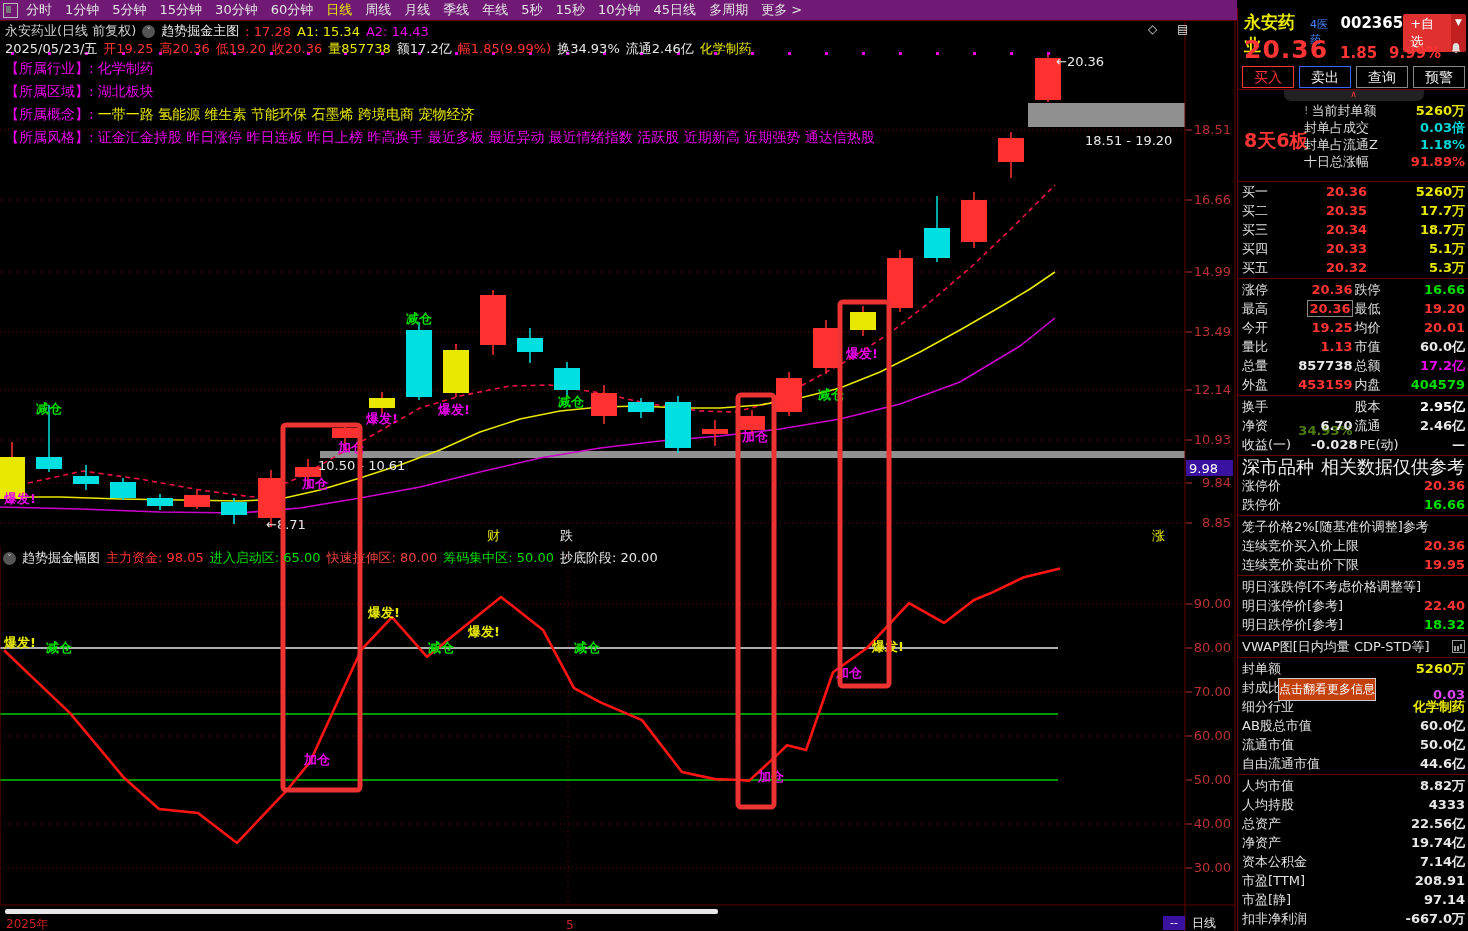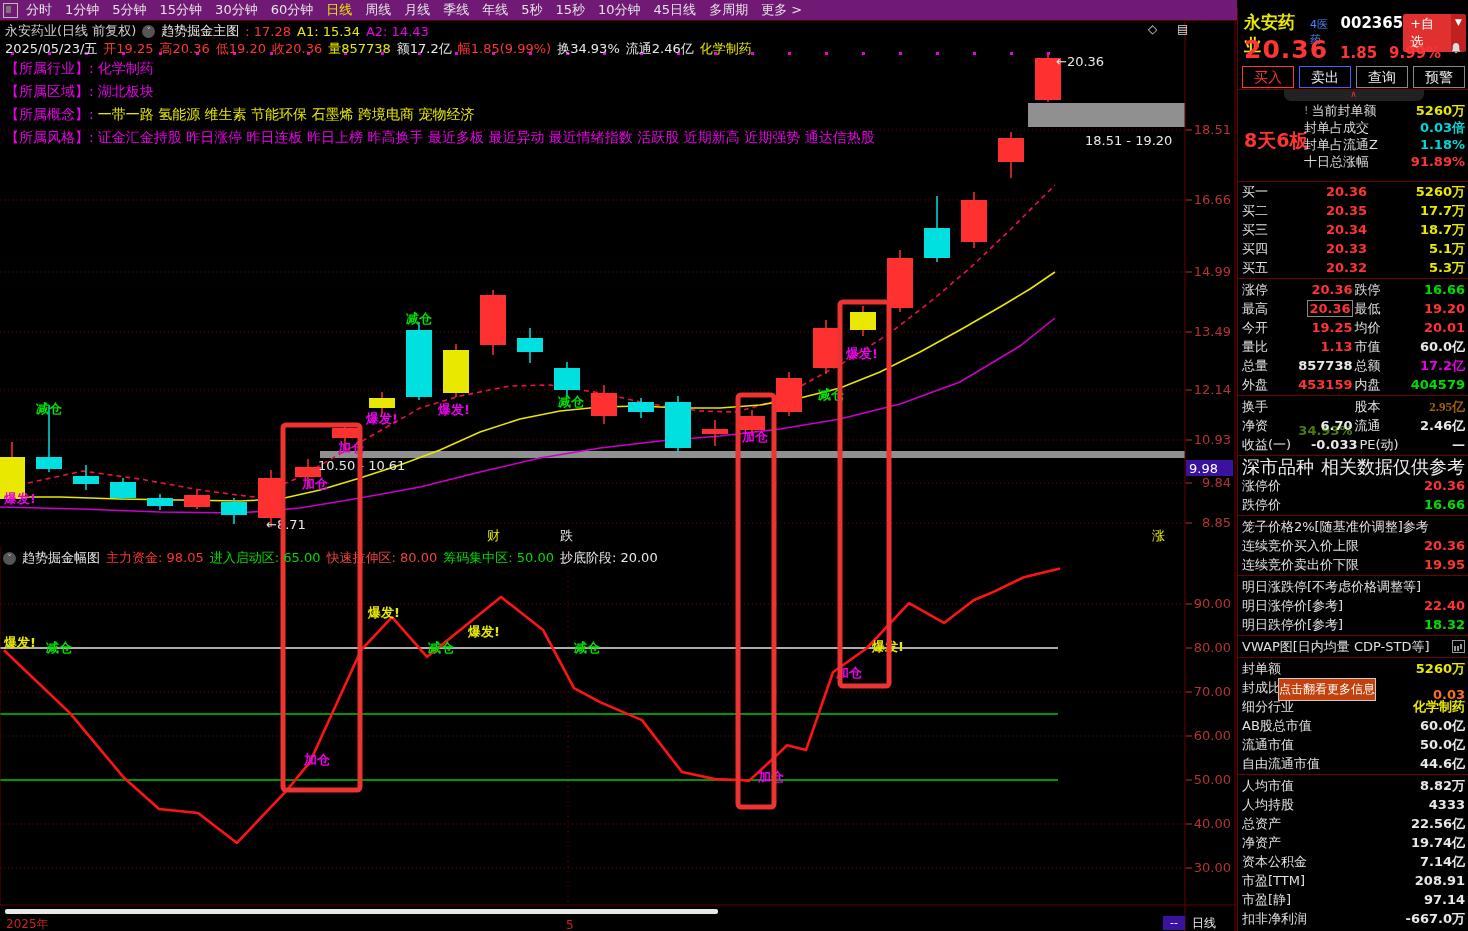--- a/index.html
+++ b/index.html
@@ -459,31 +459,31 @@
           <span class="pl">外盘</span>
           <span class="pv" style="color: rgb(255, 52, 52);">453159</span>
           <span class="pl">内盘</span>
           <span class="pv" style="color: rgb(0, 221, 0);">404579</span>
         </div>
         <div class="r-sep"></div>
         <div class="r-pair">
           <span class="pl">换手</span>
           <span class="pv" style="color: #4d7c0f; margin-top: 24px;">34.93%</span>
           <span class="pl">股本</span>
-          <span class="pv" style="color: #a16207; font-family: Liberation Serif, serif;">2.95亿</span>
+          <span class="pv" style="color: #ffffff;">2.95亿</span>
         </div>
         <div class="r-pair">
           <span class="pl">净资</span>
           <span class="pv" style="color: rgb(232, 232, 232);">6.70</span>
           <span class="pl">流通</span>
           <span class="pv" style="color: rgb(232, 232, 232);">2.46亿</span>
         </div>
         <div class="r-pair">
           <span class="pl">收益(一)</span>
-          <span class="pv" style="color: rgb(232, 232, 232);">-0.033</span>
+          <span class="pv" style="color: rgb(232, 232, 232);">-0.028</span>
           <span class="pl">PE(动)</span>
           <span class="pv" style="color: rgb(232, 232, 232);">—</span>
         </div>
         <div class="r-sep"></div>
         <div class="r-head2">
           <span>深市品种</span>
           <span class="h2r">相关数据仅供参考</span>
         </div>
         <div class="r-row">
           <span class="lab">涨停价</span>
@@ -522,21 +522,21 @@
           <span class="lab">VWAP图[日内均量 CDP-STD等]</span>
           <span class="vwap-ic"></span>
         </div>
         <div class="r-sep"></div>
         <div class="r-row">
           <span class="lab">封单额</span>
           <span class="val" style="color: rgb(232, 232, 0);">5260万</span>
         </div>
         <div class="r-row">
           <span class="lab">封成比</span>
-          <span class="val" style="color: #f97316; margin-top: 14px;">0.03</span>
+          <span class="val" style="color: #d946ef; margin-top: 14px;">0.03</span>
         </div>
         <div class="r-row">
           <span class="lab">细分行业</span>
           <span class="val" style="color: rgb(232, 232, 0);">化学制药</span>
         </div>
         <div class="r-row">
           <span class="lab">AB股总市值</span>
           <span class="val" style="color: rgb(232, 232, 232);">60.0亿</span>
         </div>
         <div class="r-row">

